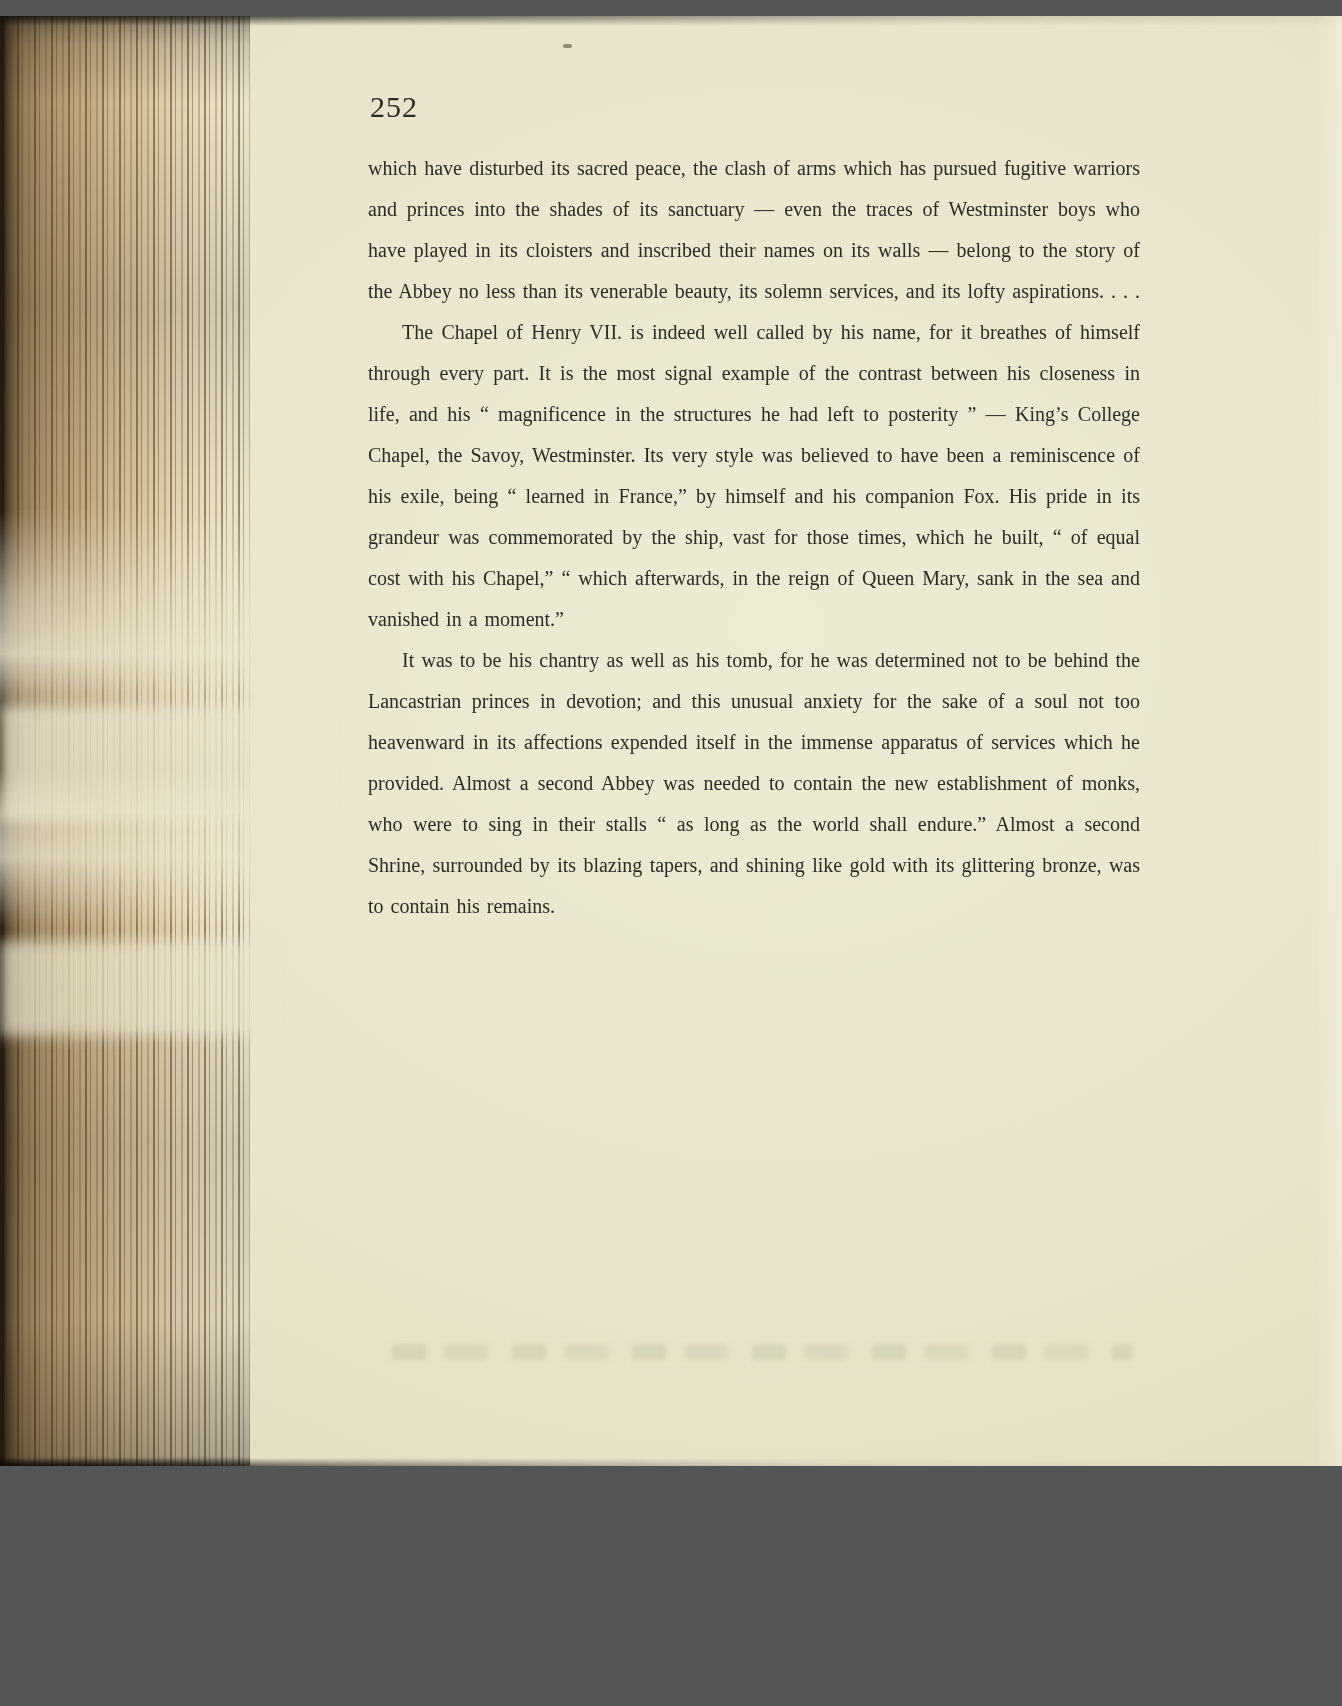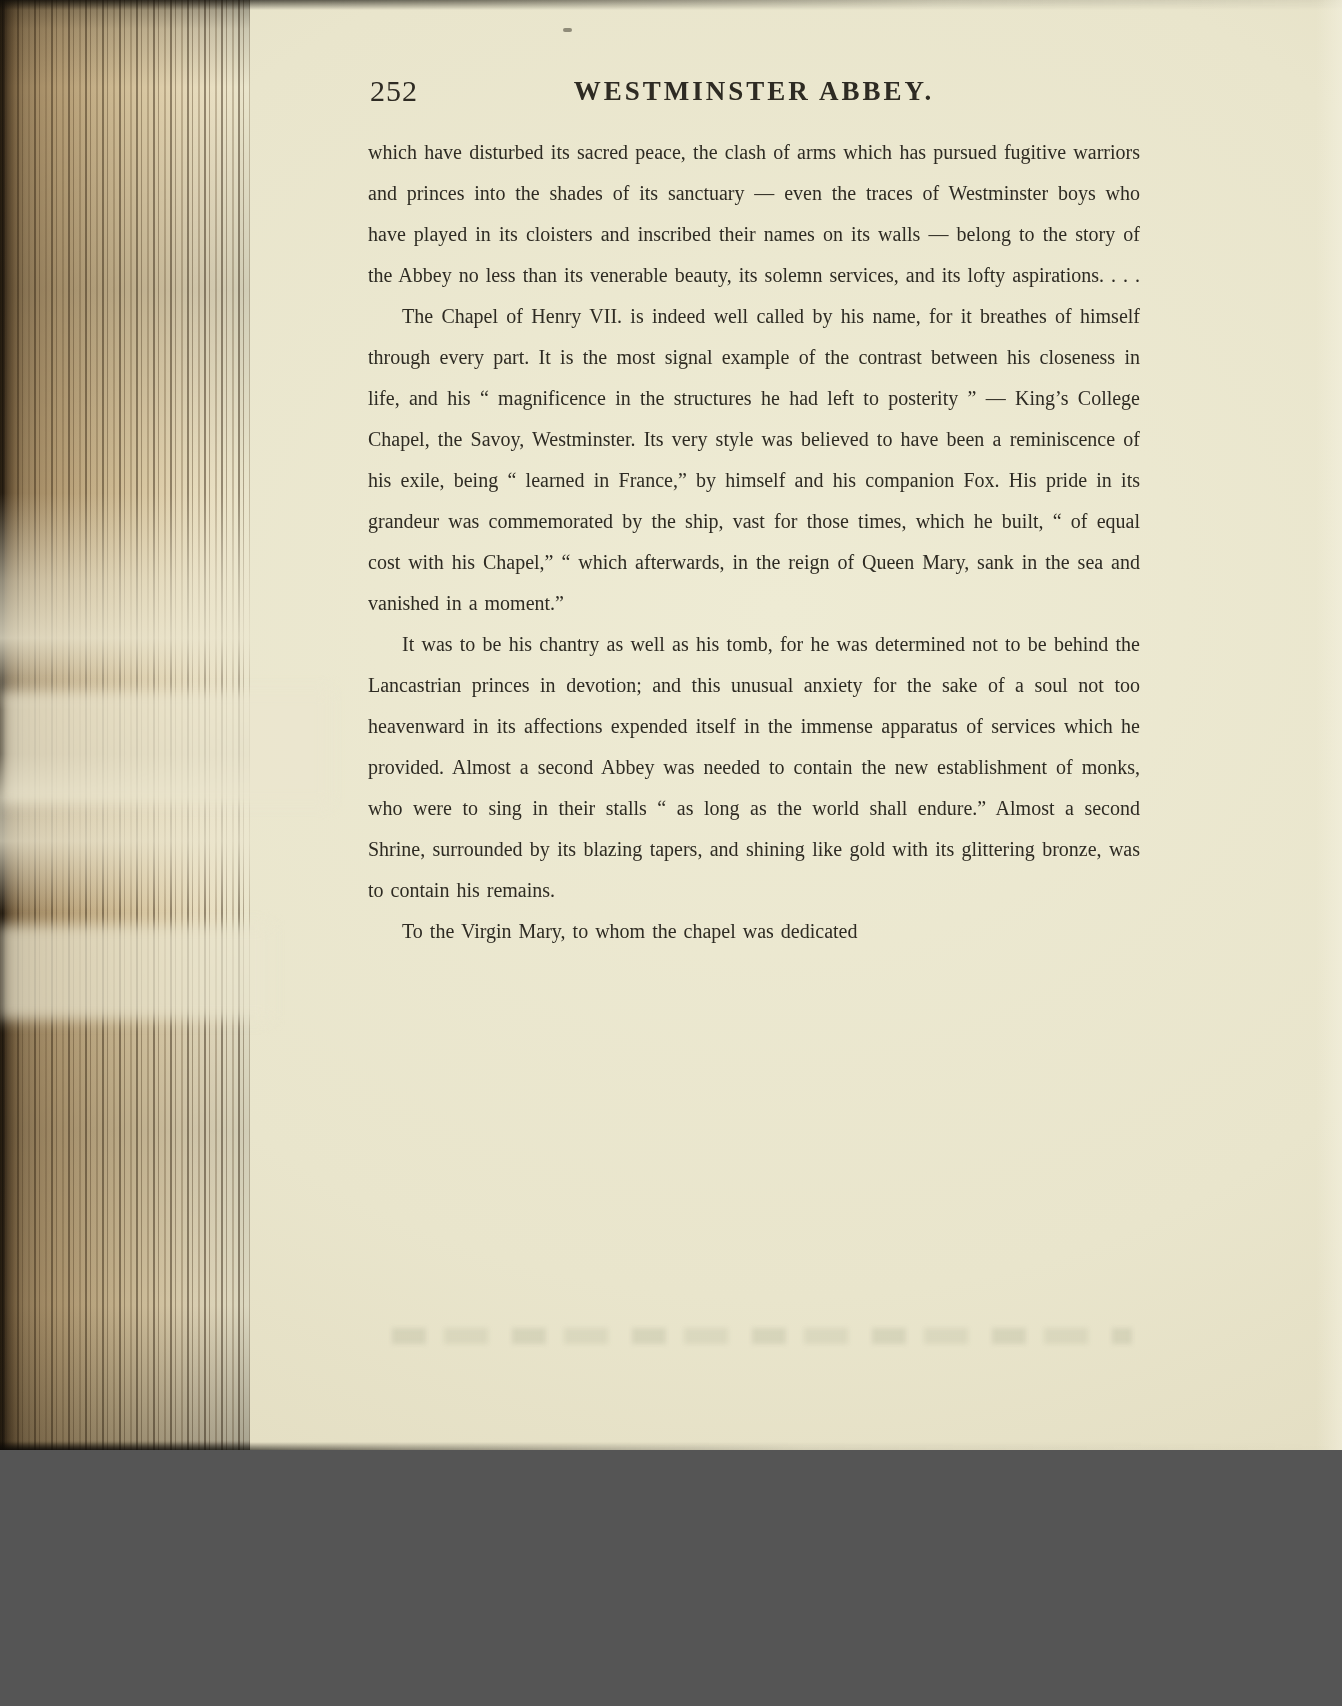--- a/index.html
+++ b/index.html
@@ -1,19 +1,19 @@
 <!DOCTYPE html>
 <html><head>
 <meta charset="utf-8">
 <style>
   html,body{margin:0;padding:0;background:#555;}
   .scan{
     position:relative;
     width:1342px;height:1450px;
-    margin:0 auto;
+    margin:16px auto;
     overflow:hidden;
     font-family:"Liberation Serif","DejaVu Serif",serif;
     background:
       radial-gradient(120% 95% at 58% 42%, #eeebd4 0%, #e9e5cc 50%, #e2dcc0 78%, #d2c9a8 96%, #c7bd9c 100%);
   }
 
   
   .book-edge{
     position:absolute;left:0;top:0;bottom:0;width:250px;
     background:linear-gradient(90deg,
@@ -113,27 +113,25 @@
   <div class="book-edge">
     <div class="edge-stripes"></div>
     <div class="edge-bands"></div>
     <div class="smear-1"></div>
     <div class="smear-2"></div>
   </div>
 
   <div class="page">
     <div class="page-header">
       <span class="page-number">252</span>
-      <span class="running-header">WESTMINSTER ABBEY.</span>
     </div>
     <div class="page-body">
       <p>which have disturbed its sacred peace, the clash of arms which has pursued fugitive warriors and princes into the shades of its sanctuary — even the traces of Westminster boys who have played in its cloisters and inscribed their names on its walls — belong to the story of the Abbey no less than its venerable beauty, its solemn services, and its lofty aspirations. . . .</p>
       <p class="indent">The Chapel of Henry VII. is indeed well called by his name, for it breathes of himself through every part. It is the most signal example of the contrast between his closeness in life, and his “ magnificence in the structures he had left to posterity ” — King’s College Chapel, the Savoy, Westminster. Its very style was believed to have been a reminiscence of his exile, being “ learned in France,” by himself and his companion Fox. His pride in its grandeur was commemorated by the ship, vast for those times, which he built, “ of equal cost with his Chapel,” “ which afterwards, in the reign of Queen Mary, sank in the sea and vanished in a moment.”</p>
       <p class="indent">It was to be his chantry as well as his tomb, for he was determined not to be behind the Lancastrian princes in devotion; and this unusual anxiety for the sake of a soul not too heavenward in its affections expended itself in the immense apparatus of services which he provided. Almost a second Abbey was needed to contain the new establishment of monks, who were to sing in their stalls “ as long as the world shall endure.” Almost a second Shrine, surrounded by its blazing tapers, and shining like gold with its glittering bronze, was to contain his remains.</p>
-      <p class="indent">To the Virgin Mary, to whom the chapel was dedicated</p>
     </div>
   </div>
 
   <div class="ghost-line"></div>
   <div class="speck"></div>
   <div class="edge-top"></div>
   <div class="edge-bottom"></div>
   <div class="edge-right"></div>
 
 </div>

